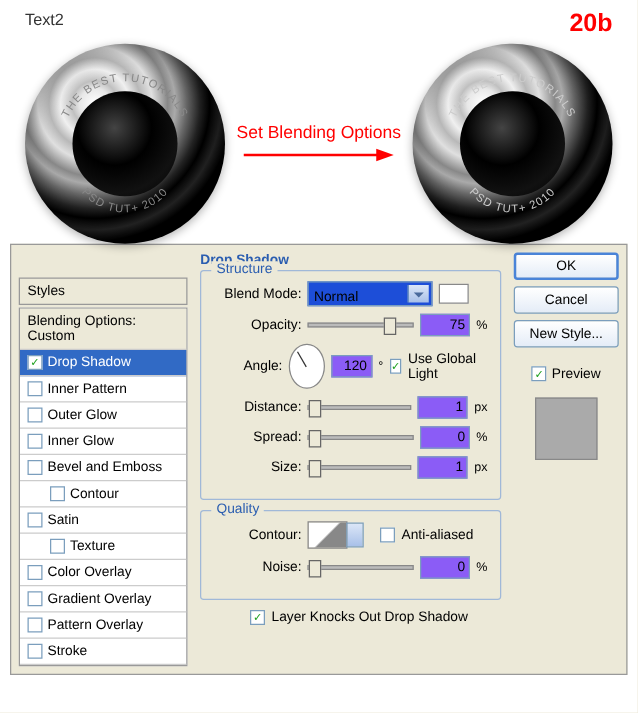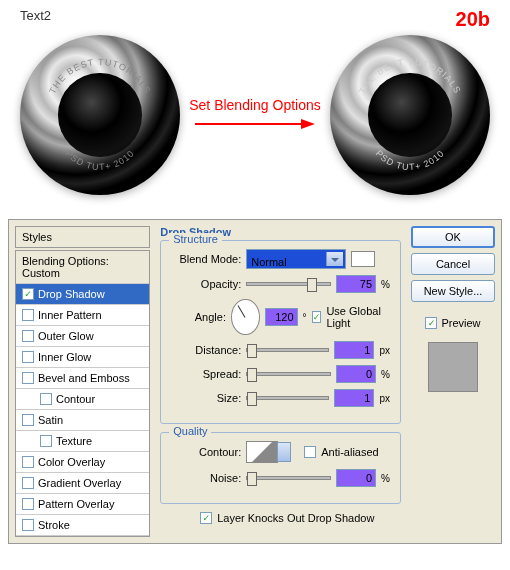--- a/index.html
+++ b/index.html
@@ -1,31 +1,31 @@
 <!DOCTYPE html>
 <html><head>
 <meta charset="utf-8">
 <style>
 * { box-sizing: border-box; margin: 0; padding: 0; }
 body { font-family: Tahoma, Arial, sans-serif; font-size: 11px; background: #fff; width: 510px; }
-.top-section { padding: 8px 20px 24px; position: relative; }
+.top-section { padding: 8px 20px 0; position: relative; }
 .top-labels { display: flex; justify-content: space-between; align-items: flex-start; margin-bottom: 4px; }
 .text2 { font-size: 13px; color: #333; }
 .step-num { font-size: 20px; color: #ff0000; font-weight: bold; }
 .lens-row { display: flex; align-items: center; gap: 8px; }
 .lens { width: 160px; height: 160px; border-radius: 50%; background: radial-gradient(circle at 35% 30%, #fff 0%, #e8e8e8 8%, #c0c0c0 12%, #f0f0f0 18%, #b8b8b8 24%, #e0e0e0 30%, #888 38%, #aaa 42%, #666 48%, #222 55%, #000 60%, #222 66%, #000 72%); position: relative; box-shadow: inset 0 0 20px rgba(0,0,0,0.4), 0 2px 8px rgba(0,0,0,0.3); }
 .lens::before { content: ""; position: absolute; inset: 24%; border-radius: 50%; background: radial-gradient(circle at 40% 35%, #444 0%, #000 40%, #111 70%, #000 100%); }
 .lens-text { position: absolute; inset: 0; display: flex; align-items: center; justify-content: center; }
 .lens-text svg { width: 100%; height: 100%; }
 .arrow-box { flex: 1; text-align: center; }
 .arrow-label { color: #ff0000; font-size: 14px; margin-bottom: 4px; }
 .arrow { width: 100%; height: 14px; }
 .dialog { border: 1px solid #999; background: #ece9d8; margin: 0 8px 8px; display: flex; padding: 6px; gap: 6px; font-size: 11px; }
 .styles-col { width: 140px; }
-.styles-header { background: #ece9d8; border: 1px solid #999; padding: 4px 6px; margin-bottom: 2px; }
+.styles-header { background: #ece9d8; border: 1px solid #999; padding: 4px 6px; margin-bottom: 2px; margin-top: 20px; }
 .styles-list { border: 1px solid #999; background: #fff; }
 .style-item { padding: 4px 6px; border-bottom: 1px solid #ccc; display: flex; align-items: center; gap: 4px; }
 .style-item.blend-opts { background: #ece9d8; }
 .style-item.selected { background: #316ac5; color: #fff; }
 .style-item.indent { padding-left: 24px; }
 .chk { width: 12px; height: 12px; border: 1px solid #7b9ebd; background: #fff; display: inline-flex; align-items: center; justify-content: center; font-size: 9px; color: #21a121; }
 .settings-col { flex: 1; padding: 0 4px; }
 .section-title { color: #2a5db0; font-weight: bold; margin-bottom: 2px; }
 .fieldset { border: 1px solid #a0b8d8; border-radius: 3px; padding: 8px 10px 10px; margin-bottom: 8px; position: relative; }
 .fieldset .legend { position: absolute; top: -8px; left: 8px; background: #ece9d8; padding: 0 4px; color: #2a5db0; font-size: 11px; }

